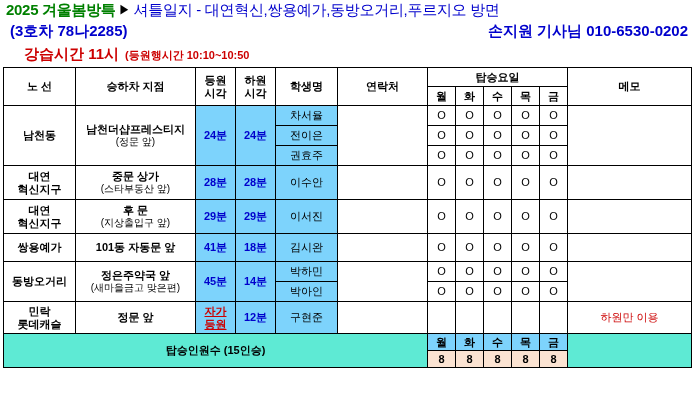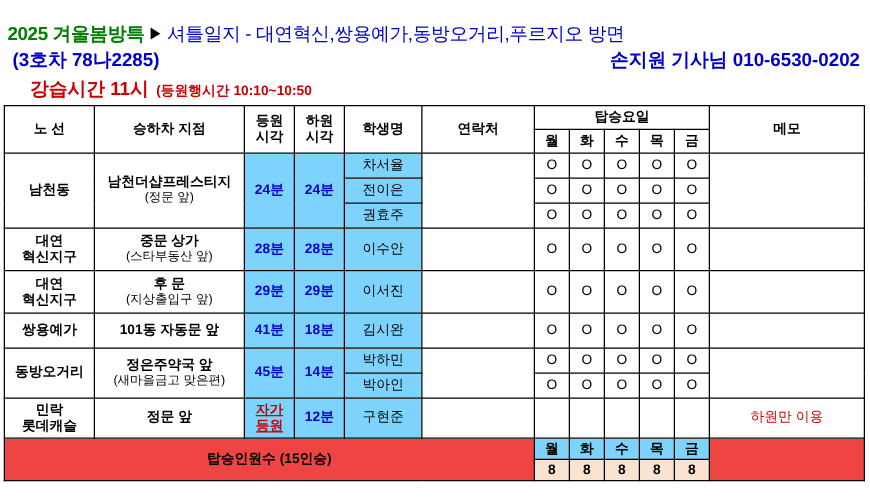--- a/index.html
+++ b/index.html
@@ -9,21 +9,21 @@
     font-family:"Liberation Sans", sans-serif;
     font-size:11px;
     color:#000000;
     overflow:hidden;
   }
   .page{position:relative;width:696px;height:401px;box-sizing:border-box;}
 
   
   .hdr-line1{
     display:flex;align-items:center;
-    padding:18px 4px 0 6px;
+    padding:1px 4px 0 6px;
     white-space:nowrap;
   }
   .t-green{color:#008000;font-weight:bold;}
   .t-blue{color:#0000cc;font-weight:bold;}
   .title-main{font-size:15px;font-weight:bold;letter-spacing:-0.3px;}
   .title-sub{font-size:15px;font-weight:normal;letter-spacing:-0.3px;}
   .arrow{font-size:12px;color:#000;padding:0 3px;}
 
   .hdr-line2{
     display:flex;align-items:center;justify-content:space-between;
@@ -56,21 +56,21 @@
     line-height:1.15;
     overflow:hidden;
   }
   th.hd{background:#ffffff;font-weight:bold;height:18px;}
   .route-name{font-weight:bold;}
   .stop-main{font-weight:bold;}
   .stop-sub{font-size:10px;}
   .time-blue{color:#0000cc;font-weight:bold;font-size:12px;}
   .time-red{color:#cc0000;font-weight:bold;font-size:11px;text-decoration:underline;}
   .shade{background:#7dd3fc;}
-  .shade-dark{background:#ef4444;}
+  .shade-dark{background:#5eead4;}
   .memo-red{color:#cc0000;font-size:9px;text-align:left;padding-left:3px;}
   .circle{font-size:11px;}
   .daycell{font-weight:bold;font-size:11px;}
   .footer-label{font-weight:bold;font-size:12px;}
   .count-cell{font-weight:bold;font-size:12px;background:#fbe3d2;}
 </style>
 </head>
 <body>
 
 <div class="page">

